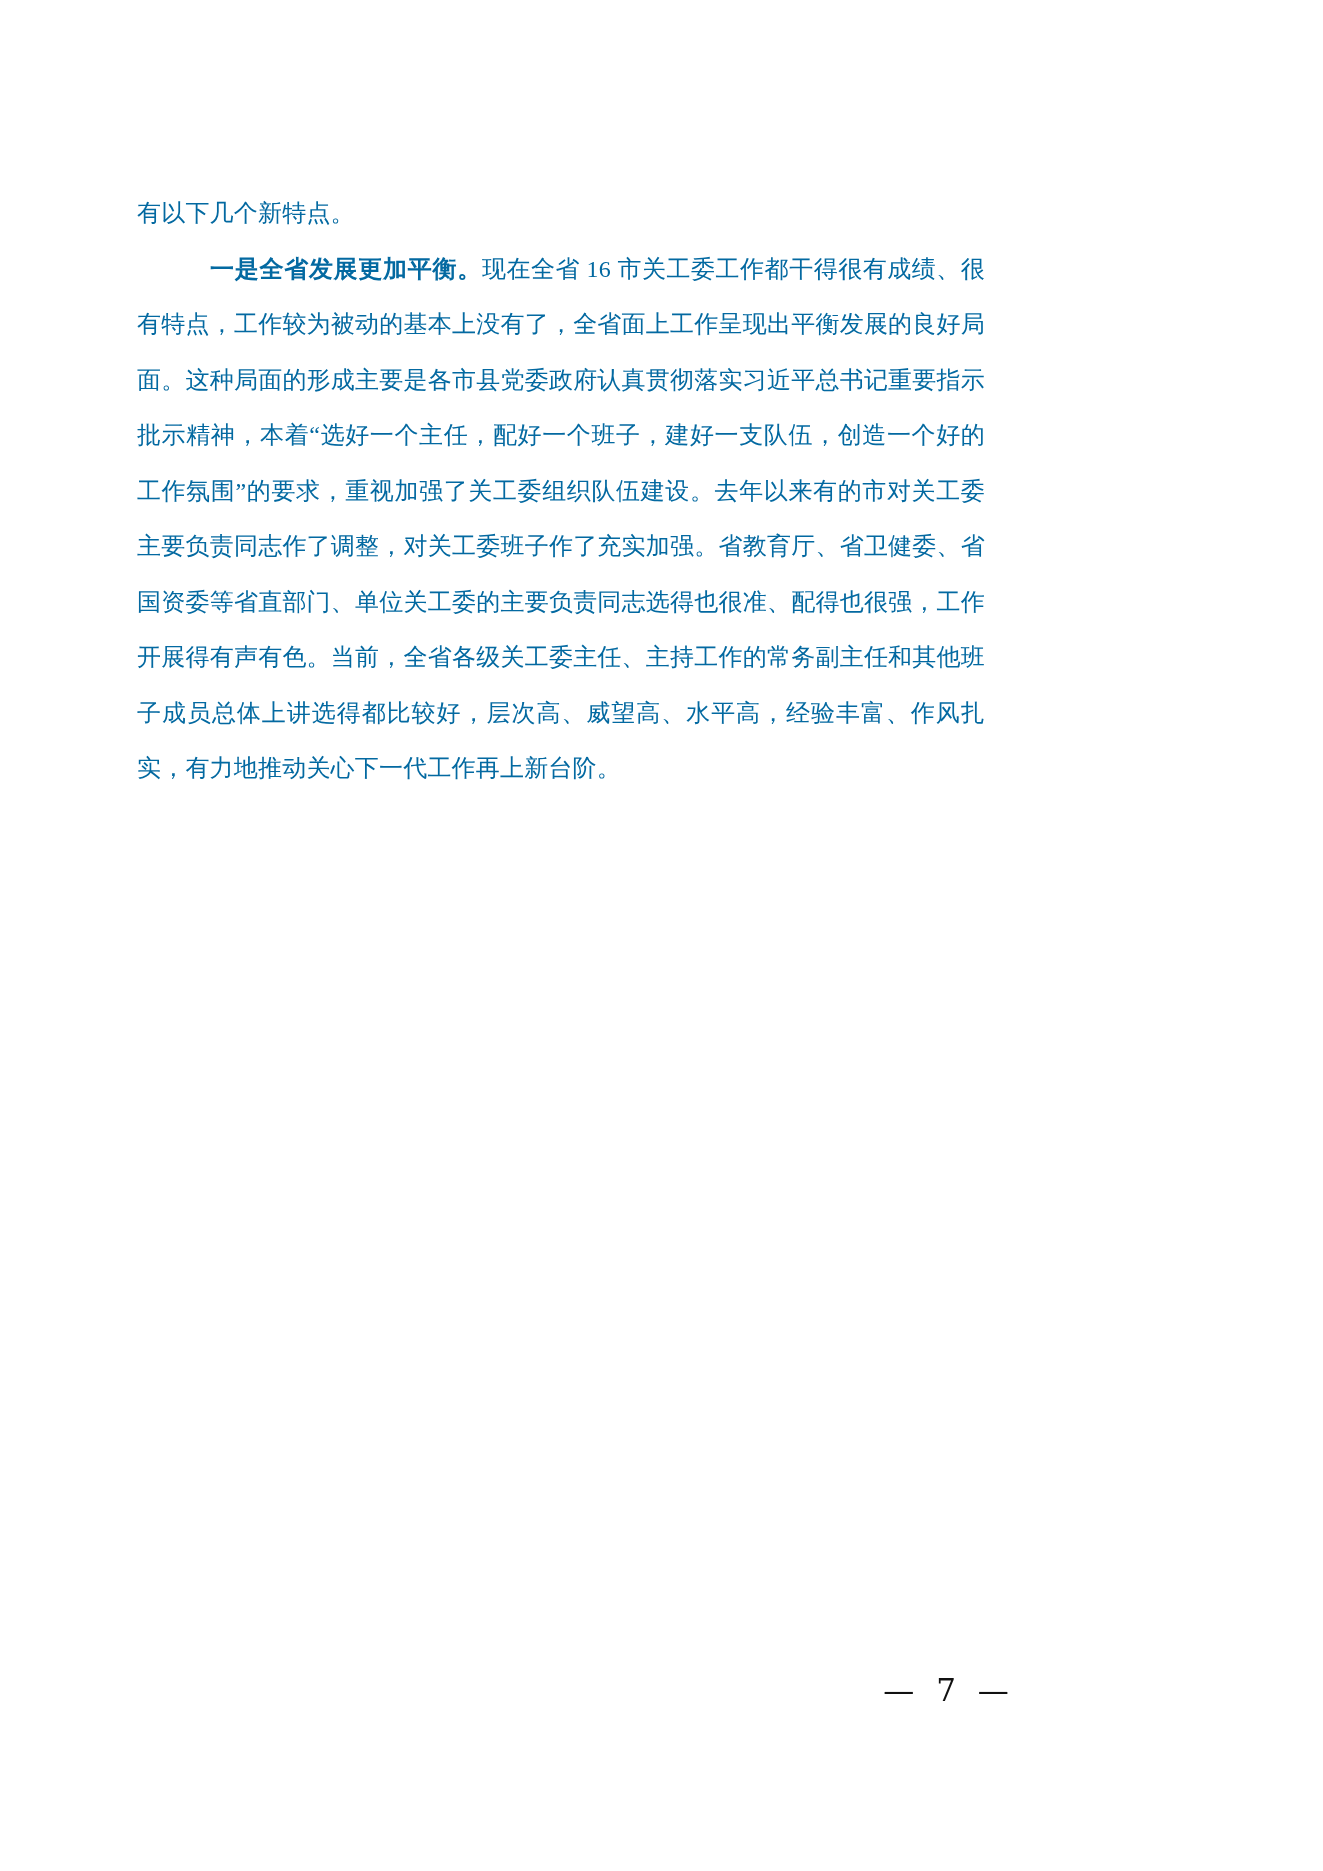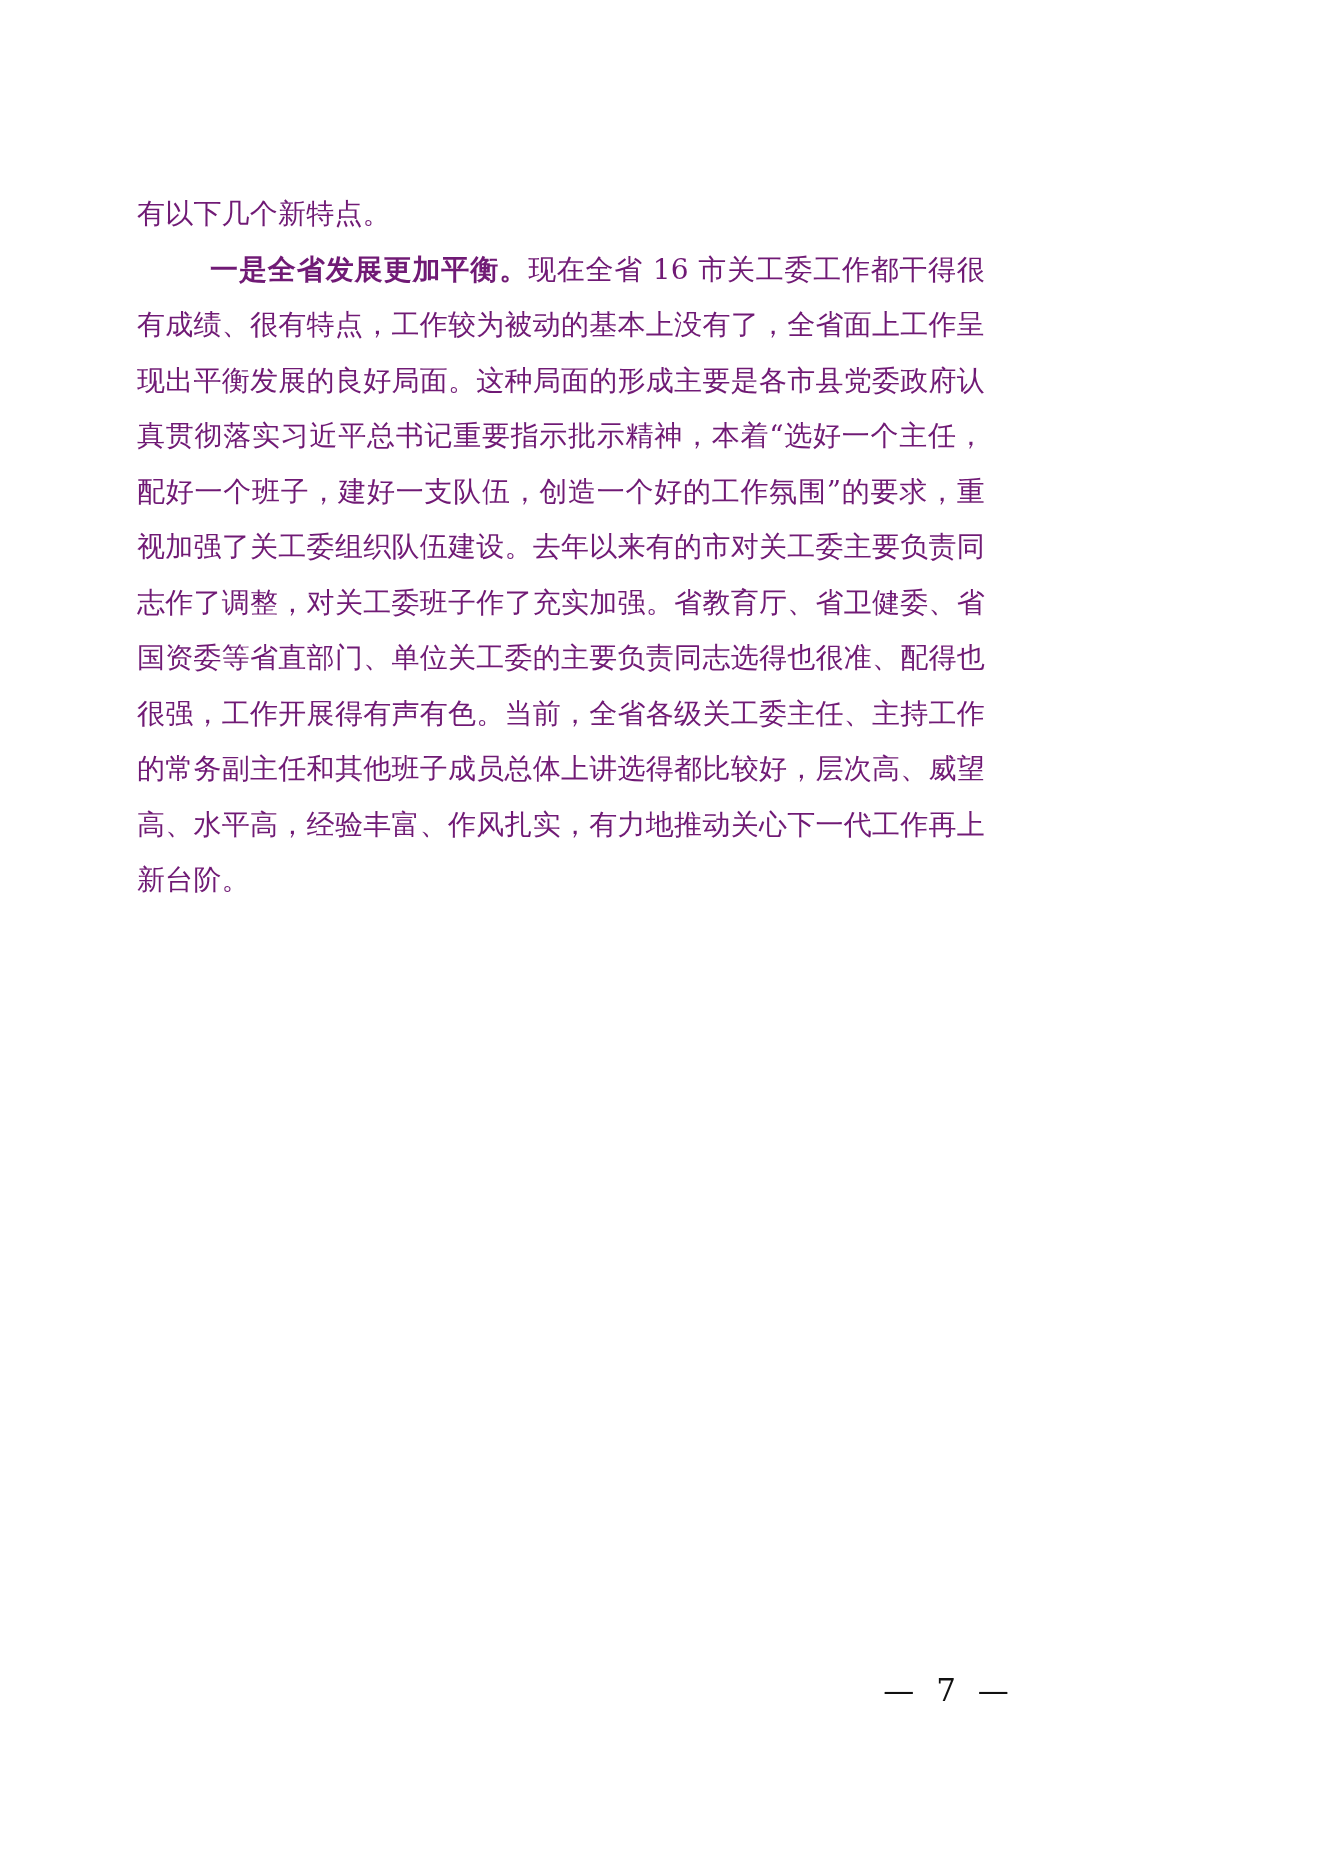--- a/index.html
+++ b/index.html
@@ -17,34 +17,35 @@
     font-family: "DejaVu Serif", "Liberation Serif", serif;
   }
   .page-body {
     position: absolute;
     left: 137px;
     top: 186px;
     width: 848px;
   }
   .para {
     margin: 0 0 0 0;
-    font-size: 28px;
+    font-size: 24px;
     line-height: 55.5px;
-    color: #701a75;
+    color: #0369a1;
     text-align: justify;
     text-justify: inter-ideograph;
     letter-spacing: 0.2px;
     font-weight: 400;
     -webkit-font-smoothing: antialiased;
   }
   .para.indent {
     text-indent: 73px;
   }
   .para + .para {
     margin-top: 0;
+    font-family: Liberation Serif, serif;
   }
   .lead {
     font-weight: 700;
     letter-spacing: 0.4px;
   }
   .footer {
     position: absolute;
     left: 0;
     top: 1672px;
     width: 1323px;

